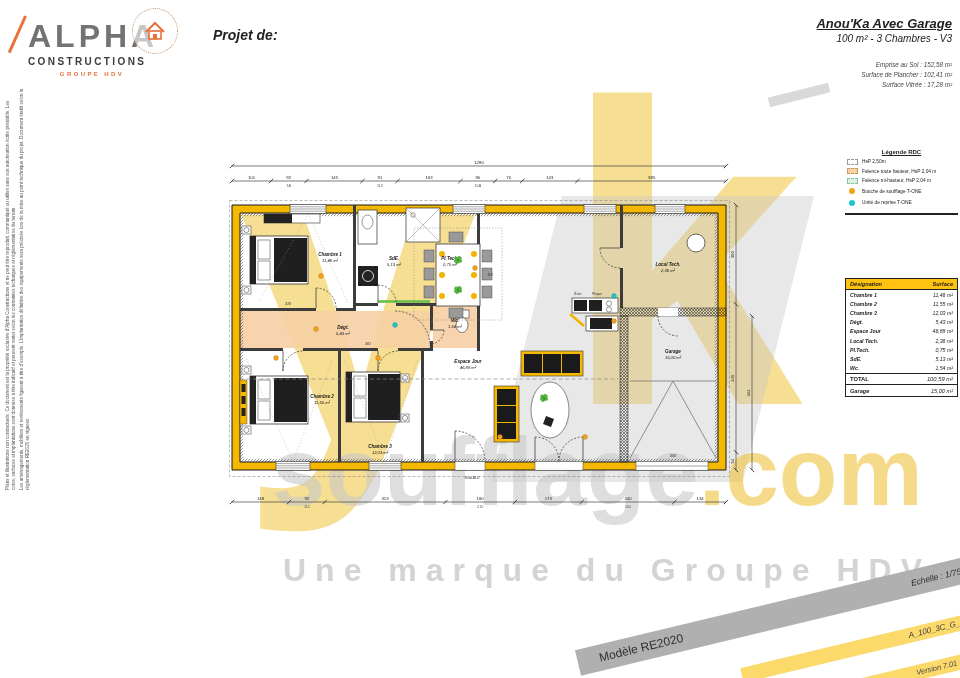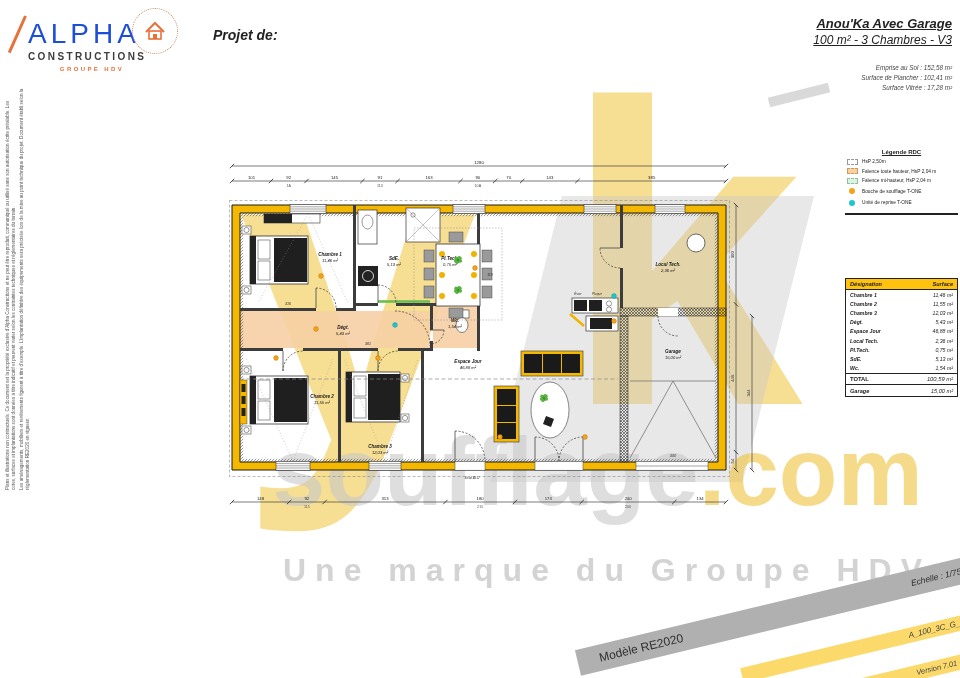--- a/index.html
+++ b/index.html
@@ -17,32 +17,32 @@
   #wm-sliver{left:768px;top:90px;width:62px;height:10px;background:var(--watermark_gray,#c9c9c9);
              opacity:.7;transform:rotate(-14deg);}
   #wm-construire{left:272px;top:424px;font-size:96px;font-weight:bold;line-height:1;
                  color:var(--watermark_gray,#c9c9c9);opacity:.6;white-space:nowrap;}
   #wm-construire .accent{color:var(--watermark_yellow,#f0c43c);}
   #wm-tagline{left:283px;top:552px;font-size:32px;font-weight:bold;letter-spacing:9px;
               color:var(--watermark_gray,#c9c9c9);opacity:.8;white-space:nowrap;}
 
   
   #logo{position:absolute;left:28px;top:18px;width:170px;}
-  #logo .l1{font-size:28px;font-weight:normal;letter-spacing:4px;color:#1d4ed8;position:relative;}
+  #logo .l1{font-size:32px;font-weight:bold;letter-spacing:4px;color:#737373;position:relative;}
   #logo .slash{position:absolute;left:-4px;top:-2px;width:3px;height:40px;background:var(--brand_orange,#e8703a);
                transform:rotate(24deg);transform-origin:top center;}
   #logo .l2{font-size:10px;font-weight:bold;letter-spacing:2.4px;color:#3d3d3d;margin-top:1px;}
   #logo .l3{font-size:6px;font-weight:bold;letter-spacing:2.4px;color:var(--brand_orange,#e8703a);
             margin-top:4px;text-align:center;width:128px;}
   #stamp{position:absolute;left:104px;top:-10px;width:46px;height:46px;border:1px dotted #c08a5e;
          border-radius:50%;display:flex;align-items:center;justify-content:center;background:rgba(255,255,255,.6);}
   #project-label{position:absolute;left:197px;top:27px;font-size:14px;font-weight:bold;font-style:italic;margin-left:16px;}
   #titleblock{position:absolute;right:8px;top:16px;text-align:right;}
   #titleblock .t1{font-size:13px;font-weight:bold;font-style:italic;text-decoration:underline;}
-  #titleblock .t2{font-size:12px;font-style:italic;margin-top:2px;text-decoration:underline;}
+  #titleblock .t2{font-size:10px;font-style:italic;margin-top:2px;}
   #metrics{margin-top:16px;font-size:6.3px;font-style:italic;color:#444;line-height:1.55;}
 
   
   #legal{position:absolute;left:5px;top:88px;height:402px;display:flex;gap:2px;}
   #legal div{writing-mode:vertical-rl;transform:rotate(180deg);font-size:4.6px;color:#555;line-height:1.35;}
 
   
   #legend{position:absolute;left:845px;top:147px;width:113px;background:#fff;border-bottom:2px solid #222;
           padding:2px 2px 6px 2px;}
   #legend .lt{font-size:6px;font-weight:bold;text-decoration:underline;text-align:center;margin-bottom:3px;}

